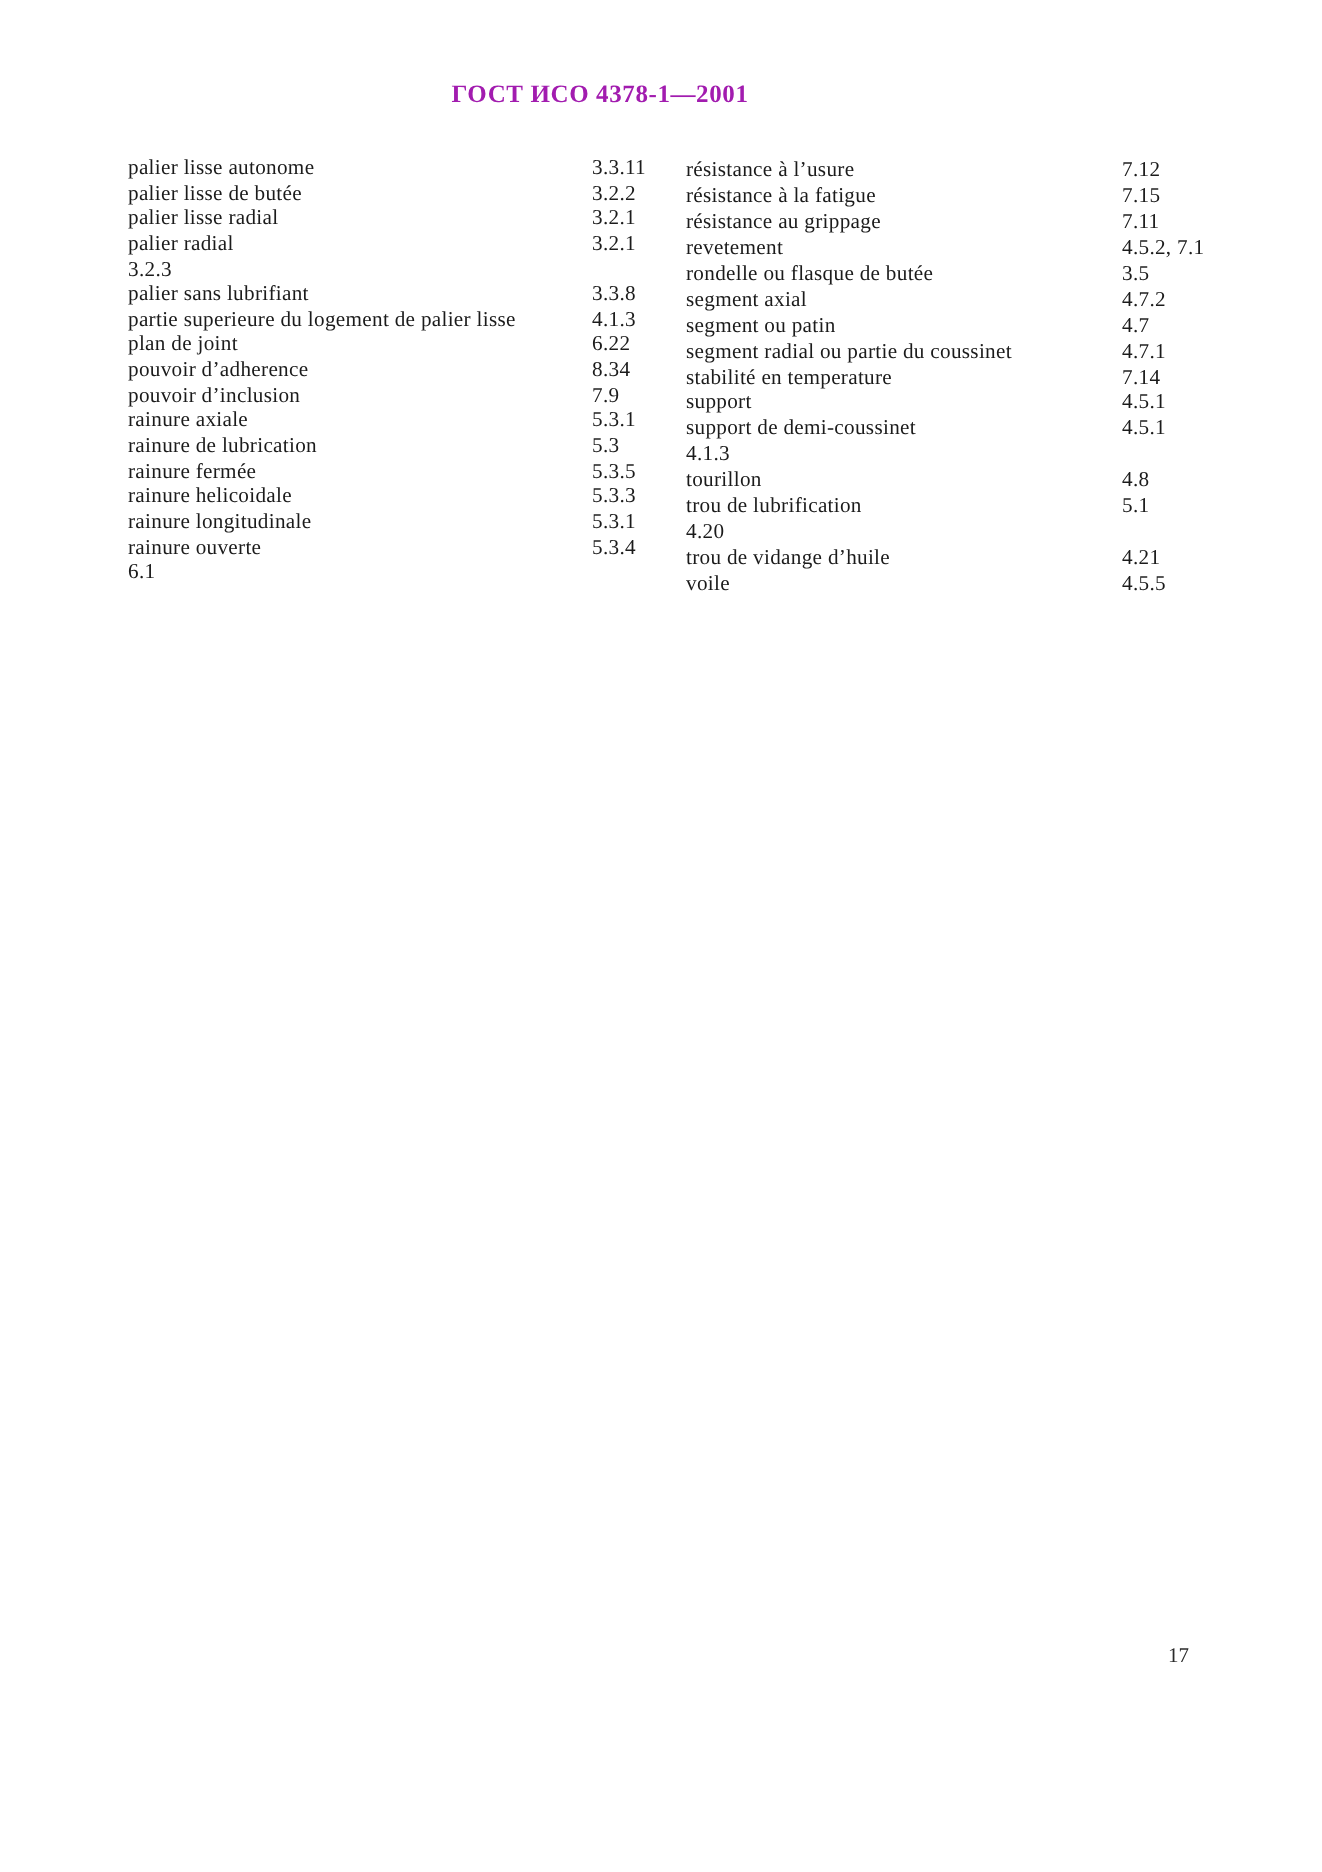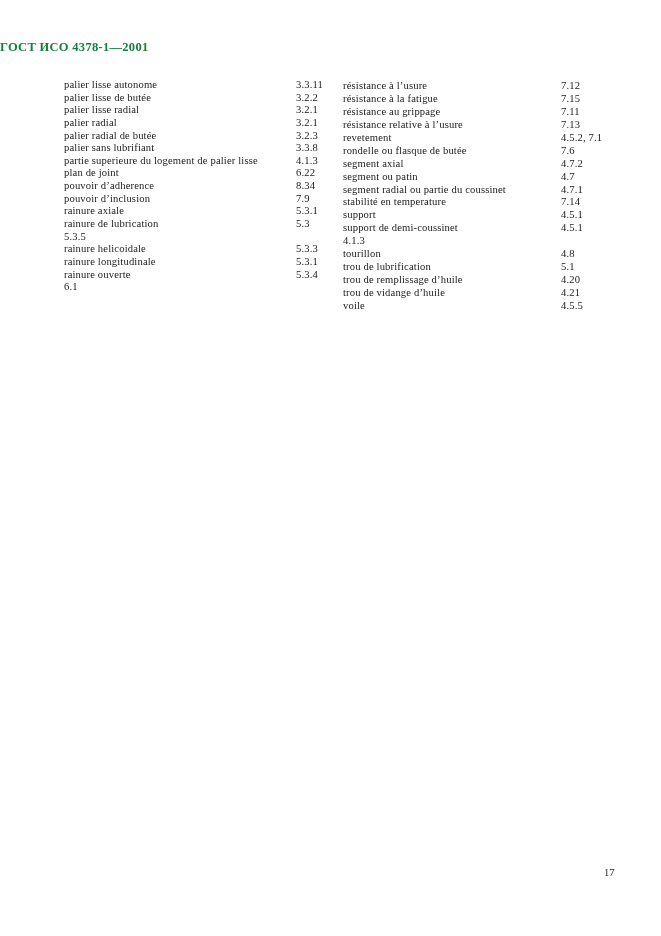--- a/index.html
+++ b/index.html
@@ -7,25 +7,25 @@
   body {
     width: 661px; height: 936px;
     position: relative;
     font-family: "Liberation Serif", serif;
     color: #1b1b1b;
     overflow: hidden;
   }
   .doc-header {
     position: absolute;
     top: 40px; left: 0; right: 61px;
-    text-align: left;
+    text-align: center;
     font-weight: bold;
     font-size: 12.5px;
     letter-spacing: 0.3px;
-    color: #15803d;
+    color: #a21caf;
   }
   .index-col {
     position: absolute;
     display: flex;
     flex-direction: column;
   }
   .index-col.left  { left: 64px;  top: 79px; width: 263px; }
   .index-col.right { left: 343px; top: 80px; width: 260px; }
   .index-row {
     display: flex;
@@ -41,24 +41,23 @@
     overflow: hidden;
   }
   .ref {
     flex: 0 0 auto;
     white-space: nowrap;
   }
   .index-col.left  .ref { width: 31px; }
   .index-col.right .ref { width: 42px; }
   .page-number {
     position: absolute;
-    top: 823px; left: 604px;
+    top: 823px; left: 584px;
     font-size: 10.5px;
     color: #2a2a2a;
-    margin-top: 44px;
   }
 </style>
 </head>
 <body>
 
 <div class="doc-header">ГОСТ ИСО 4378-1—2001</div>
 
 <div class="index-col left">
   <div class="index-row">
     <span class="term">palier lisse autonome</span>
@@ -74,21 +73,20 @@
     <span class="term">palier lisse radial</span>
     <span class="ref">3.2.1</span>
   </div>
 
   <div class="index-row">
     <span class="term">palier radial</span>
     <span class="ref">3.2.1</span>
   </div>
 
   <div class="index-row">
-    <span class="term">palier radial de butée</span>
     <span class="ref">3.2.3</span>
   </div>
 
   <div class="index-row">
     <span class="term">palier sans lubrifiant</span>
     <span class="ref">3.3.8</span>
   </div>
 
   <div class="index-row">
     <span class="term">partie superieure du logement de palier lisse</span>
@@ -115,20 +113,21 @@
     <span class="ref">5.3.1</span>
   </div>
 
 
   <div class="index-row">
     <span class="term">rainure de lubrication</span>
     <span class="ref">5.3</span>
   </div>
 
   <div class="index-row">
+    <span class="term">rainure fermée</span>
     <span class="ref">5.3.5</span>
   </div>
 
   <div class="index-row">
     <span class="term">rainure helicoidale</span>
     <span class="ref">5.3.3</span>
   </div>
 
   <div class="index-row">
     <span class="term">rainure longitudinale</span>
@@ -154,33 +153,29 @@
   <div class="index-row">
     <span class="term">résistance à la fatigue</span>
     <span class="ref">7.15</span>
   </div>
 
   <div class="index-row">
     <span class="term">résistance au grippage</span>
     <span class="ref">7.11</span>
   </div>
 
-  <div class="index-row">
-    <span class="term">résistance relative à l’usure</span>
-    <span class="ref">7.13</span>
-  </div>
 
   <div class="index-row">
     <span class="term">revetement</span>
     <span class="ref">4.5.2, 7.1</span>
   </div>
 
   <div class="index-row">
     <span class="term">rondelle ou flasque de butée</span>
-    <span class="ref">7.6</span>
+    <span class="ref">3.5</span>
   </div>
 
   <div class="index-row">
     <span class="term">segment axial</span>
     <span class="ref">4.7.2</span>
   </div>
 
   <div class="index-row">
     <span class="term">segment ou patin</span>
     <span class="ref">4.7</span>
@@ -214,21 +209,20 @@
     <span class="term">tourillon</span>
     <span class="ref">4.8</span>
   </div>
 
   <div class="index-row">
     <span class="term">trou de lubrification</span>
     <span class="ref">5.1</span>
   </div>
 
   <div class="index-row">
-    <span class="term">trou de remplissage d’huile</span>
     <span class="ref">4.20</span>
   </div>
 
   <div class="index-row">
     <span class="term">trou de vidange d’huile</span>
     <span class="ref">4.21</span>
   </div>
 
   <div class="index-row">
     <span class="term">voile</span>

